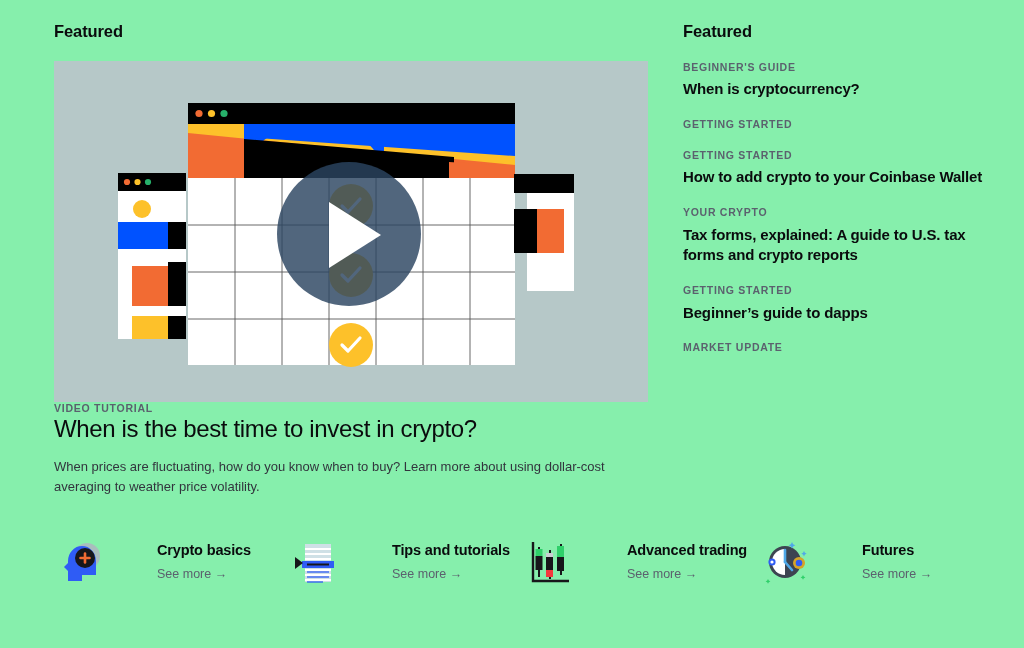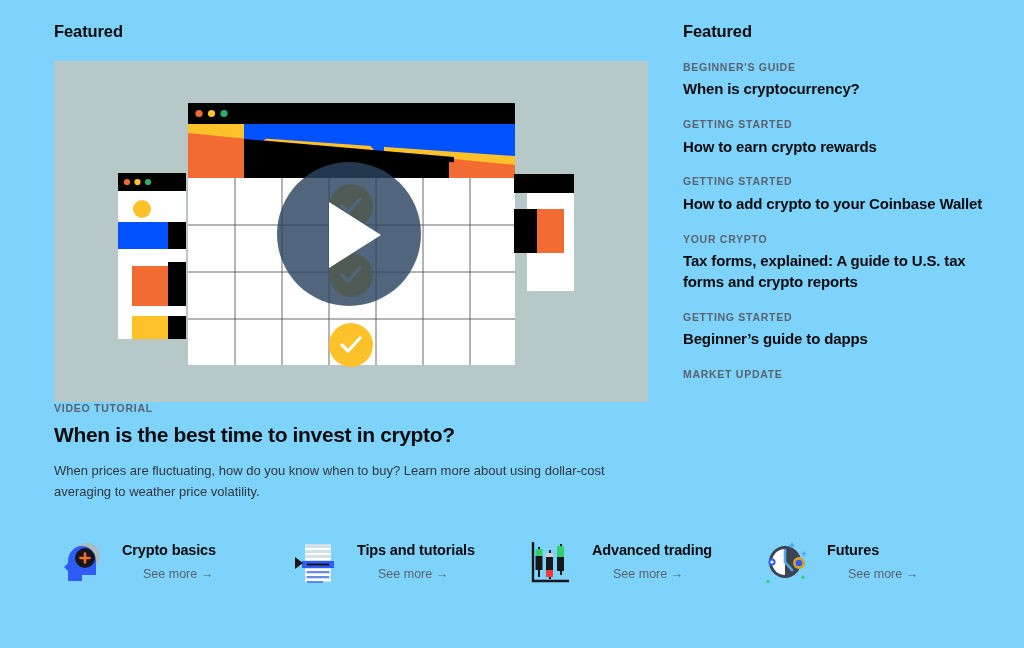--- a/index.html
+++ b/index.html
@@ -6,21 +6,21 @@
   html, body {
     width: 1024px; height: 648px;
     background: #ffffff;
     font-family: "Liberation Sans", sans-serif;
     color: #0a0b0d;
     overflow: hidden;
   }
   .page {
     position: relative;
     width: 1024px; height: 648px;
-    background: #7dd3fc;
+    background: #86efac;
   }
 
   
   .featured-col {
     position: absolute;
     left: 54px; top: 22px;
     width: 594px;
   }
   .popular-col {
     position: absolute;
@@ -48,23 +48,22 @@
 
   .kicker {
     margin-top: 0;
     font-size: 10.5px;
     font-weight: 700;
     letter-spacing: 0.75px;
     color: #5b616e;
     text-transform: uppercase;
   }
   .feature-headline {
-    margin-top: 8px;
-    font-size: 21px;
-    font-weight: 700;
+    font-size: 24px;
+    font-weight: 400;
     letter-spacing: -0.35px;
     color: #0a0b0d;
     line-height: 1.25;
   }
   .feature-desc {
     margin-top: 13px;
     font-size: 13px;
     line-height: 1.58;
     color: #32353d;
     width: 585px;
@@ -96,40 +95,40 @@
     position: absolute;
     left: 54px; top: 536px;
     width: 940px;
     display: flex;
   }
   .cat-card {
     display: flex;
     align-items: center;
     width: 235px;
     cursor: pointer;
+    gap: 35px;
   }
   .cat-ico {
     width: 54px; height: 52px;
     flex: 0 0 54px;
     display: flex; align-items: center; justify-content: center;
   }
   .cat-text { margin-left: 14px; }
   .cat-label {
     font-size: 14.5px;
     font-weight: 700;
     letter-spacing: -0.15px;
     color: #0a0b0d;
     line-height: 1.2;
   }
   .cat-more {
     margin-top: 7px;
     font-size: 12.5px;
     color: #5b616e;
     line-height: 1.2;
-    margin-left: 21px;
   }
 </style>
 </head>
 <body>
 
 <div class="page">
 
   <div class="featured-col">
 
     <div class="section-title">Featured</div>
@@ -228,21 +227,20 @@
 
     <div class="popular-list">
 
       <div class="pop-item">
         <div class="pop-cat">BEGINNER'S GUIDE</div>
         <div class="pop-title">When is cryptocurrency?</div>
       </div>
 
       <div class="pop-item">
         <div class="pop-cat">GETTING STARTED</div>
-        <div class="pop-title">How to earn crypto rewards</div>
       </div>
 
       <div class="pop-item">
         <div class="pop-cat">GETTING STARTED</div>
         <div class="pop-title">How to add crypto to your Coinbase Wallet</div>
       </div>
 
       <div class="pop-item">
         <div class="pop-cat">YOUR CRYPTO</div>
         <div class="pop-title">Tax forms, explained: A guide to U.S. tax forms and crypto reports</div>

